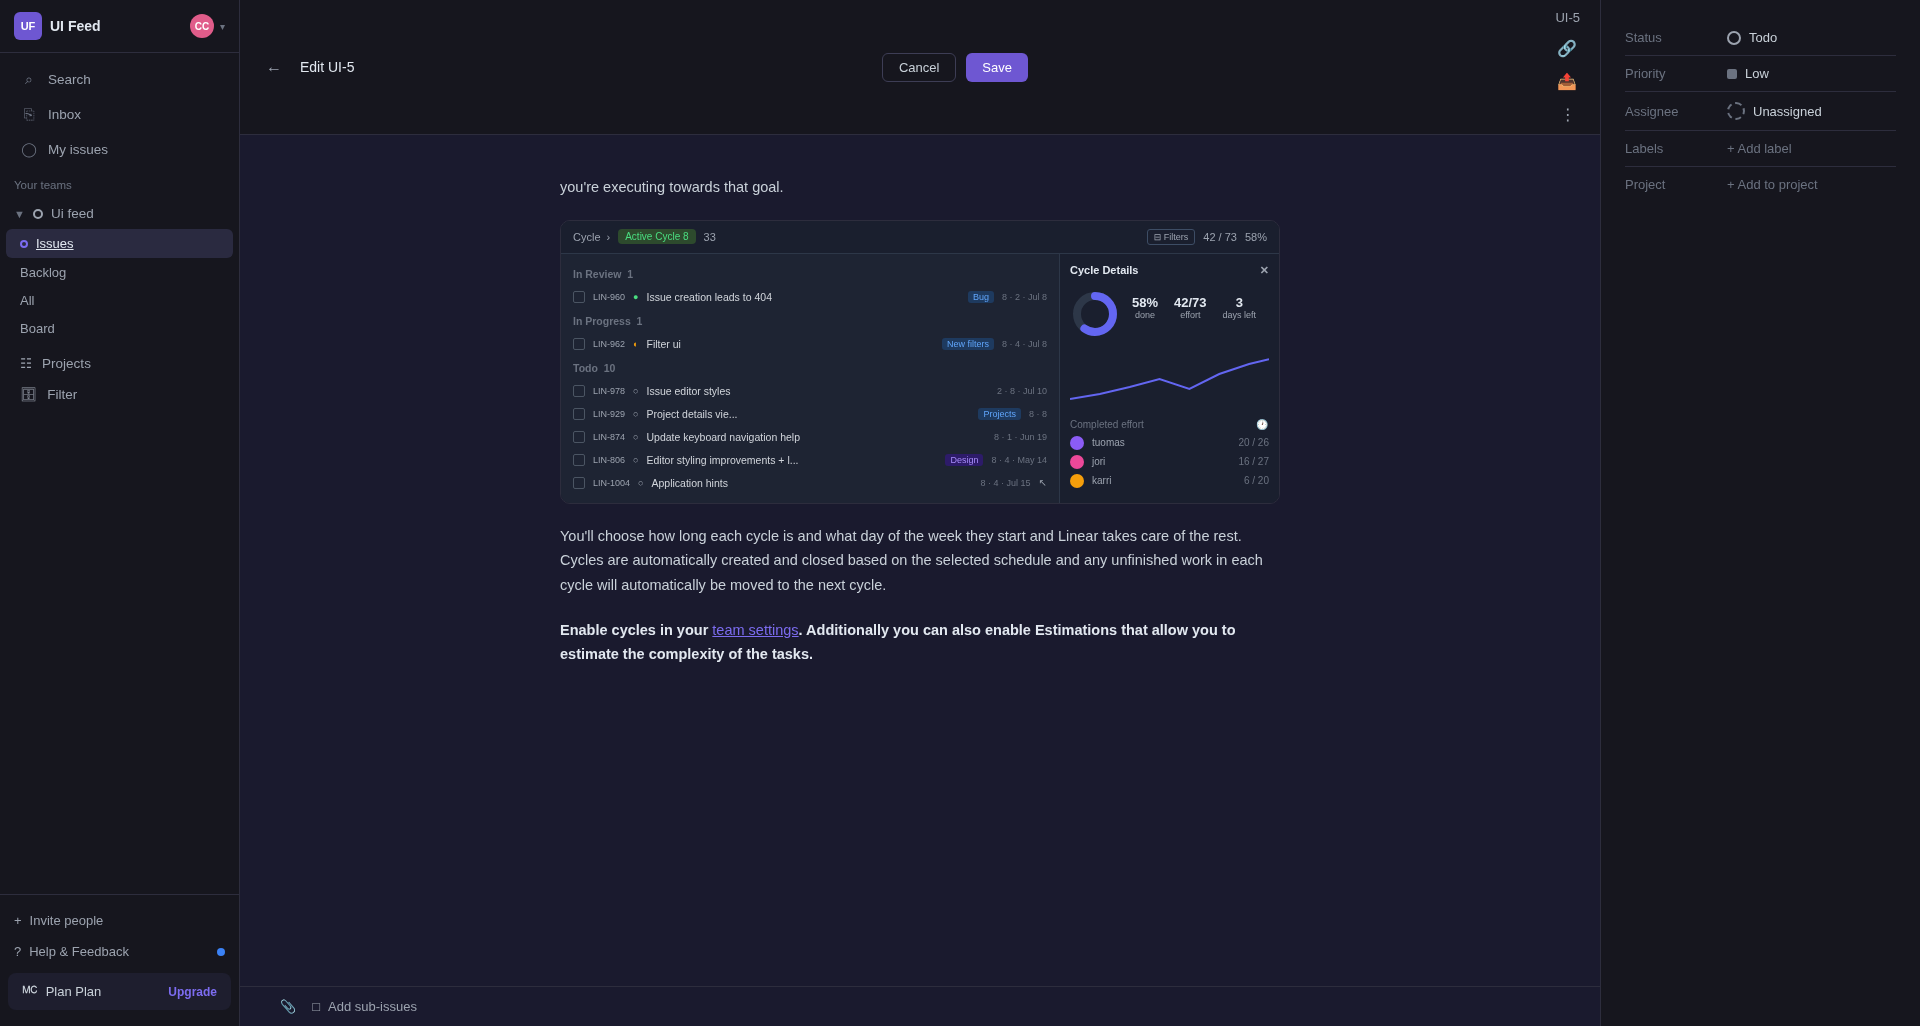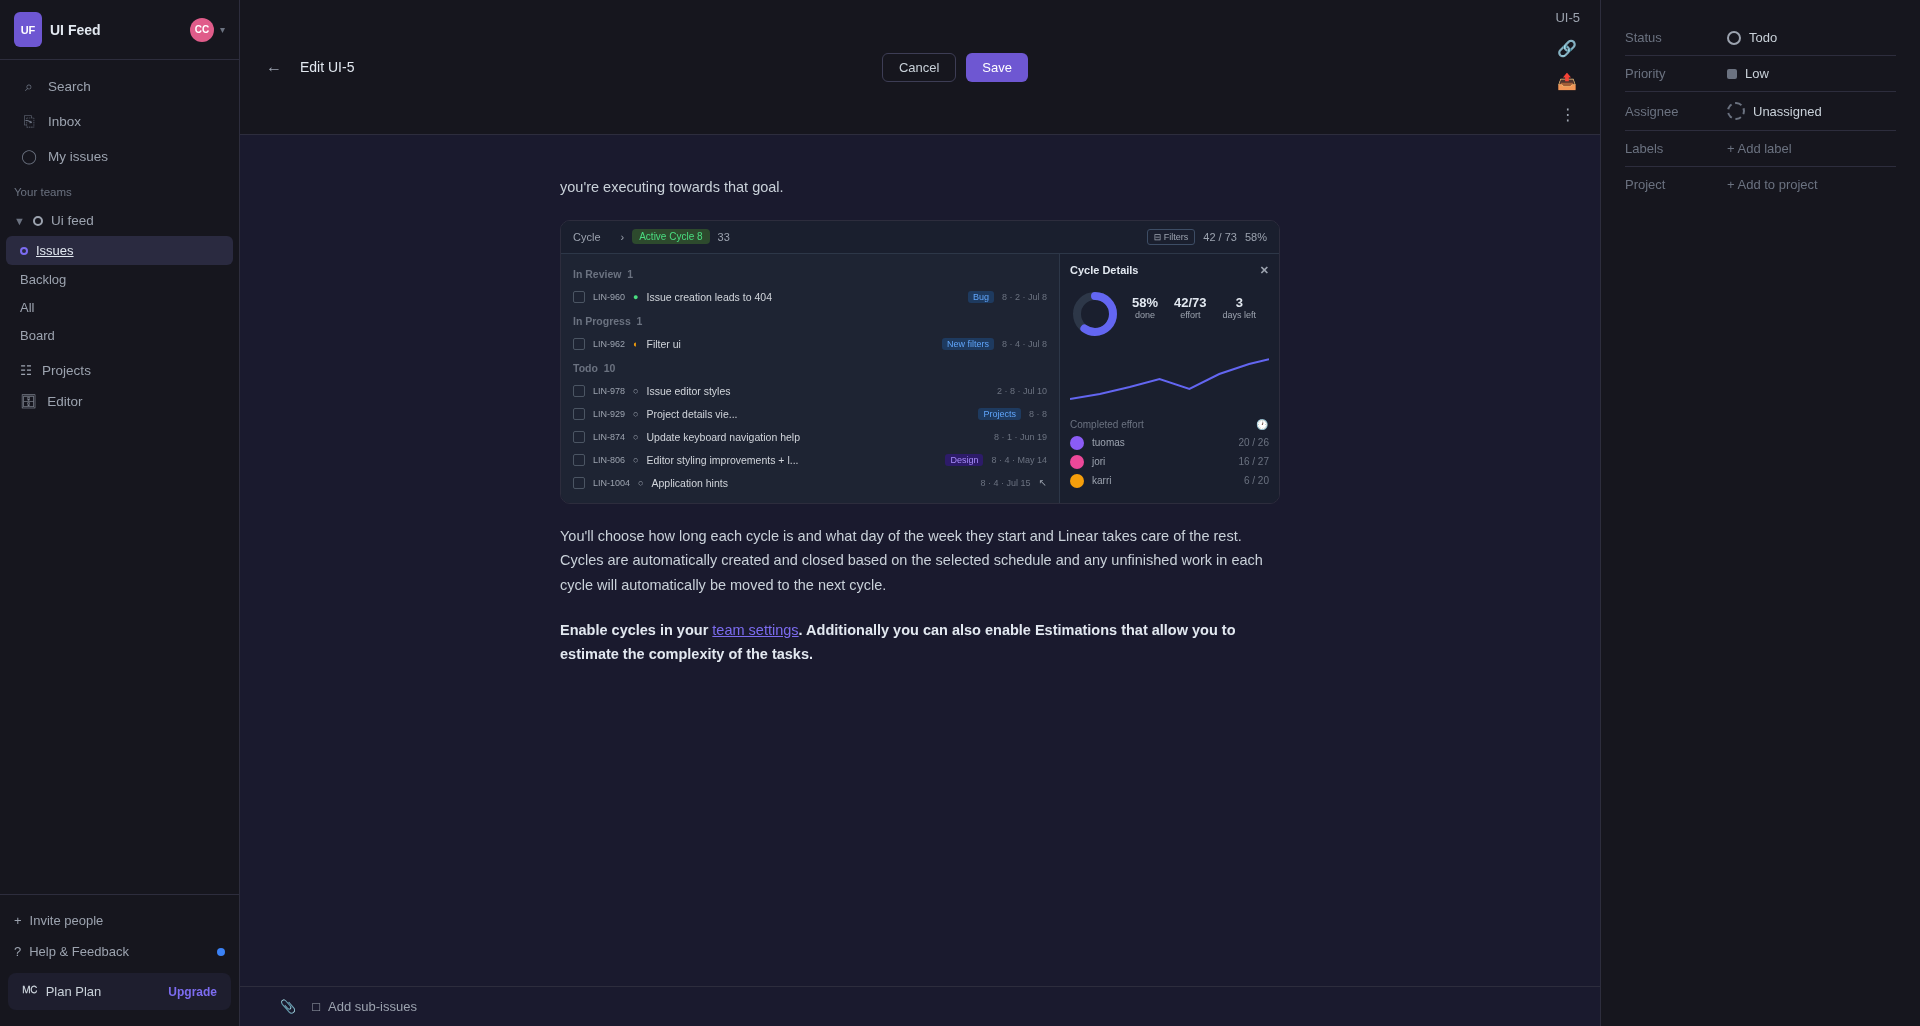--- a/index.html
+++ b/index.html
@@ -33,21 +33,21 @@
     }
 
     .sidebar-brand {
       display: flex;
       align-items: center;
       gap: 8px;
     }
 
     .brand-avatar {
       width: 28px;
-      height: 35px;
+      height: 28px;
       background: #6e57d2;
       border-radius: 6px;
       display: flex;
       align-items: center;
       justify-content: center;
       font-size: 11px;
       font-weight: 700;
       color: white;
     }
 
@@ -388,21 +388,21 @@
       align-items: center;
       gap: 8px;
       border-bottom: 1px solid #2d3748;
       font-size: 11px;
       color: #9ca3af;
     }
 
     .sim-breadcrumb {
       display: flex;
       align-items: center;
-      gap: 20px;
+      gap: 6px;
       font-size: 11px;
       color: #9ca3af;
     }
 
     .sim-badge {
       background: #2d4a2d;
       color: #4ade80;
       padding: 2px 7px;
       border-radius: 4px;
       font-size: 10px;
@@ -746,21 +746,21 @@
       </div>
     </div>
 
     <div class="projects-item">
       <span class="nav-icon">☷</span>
       <span>Projects</span>
     </div>
 
     <div class="archive-item">
       <span class="nav-icon">🗄</span>
-      <span>Editor</span>
+      <span>Filter</span>
     </div>
   </div>
 
   <div class="sidebar-footer">
     <div class="footer-item">
       <span>+</span>
       <span>Invite people</span>
     </div>
     <div class="footer-item">
       <span>?</span>

